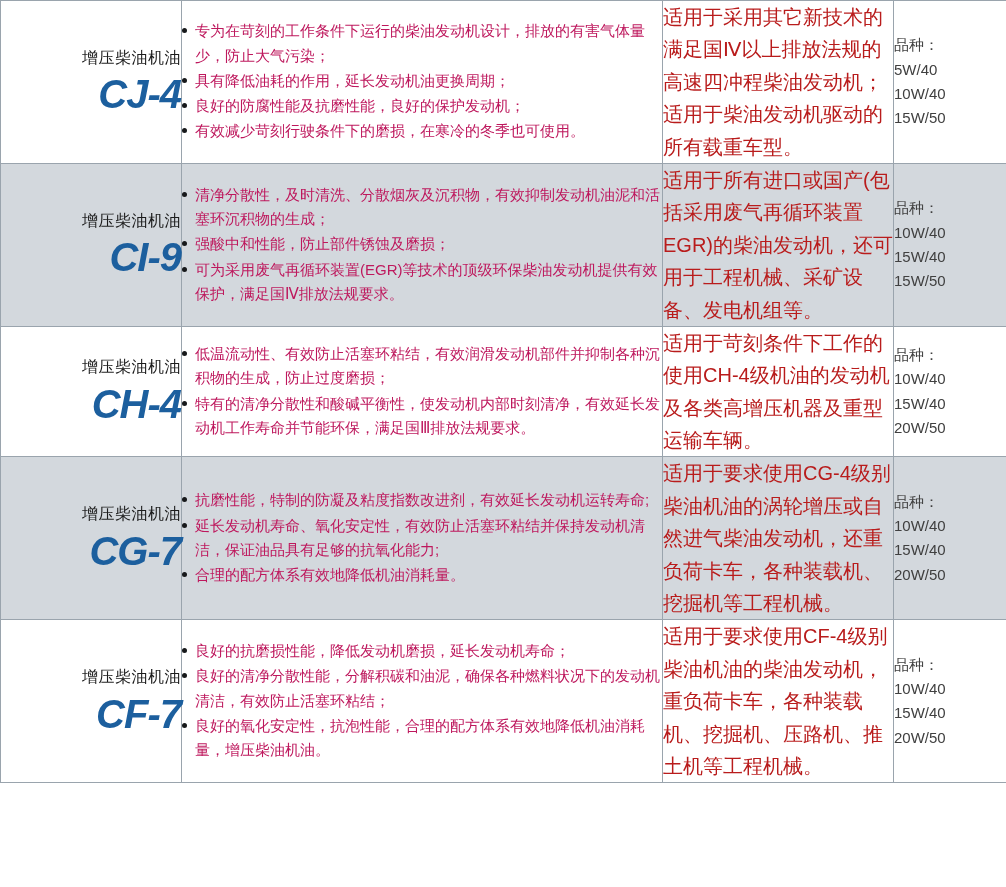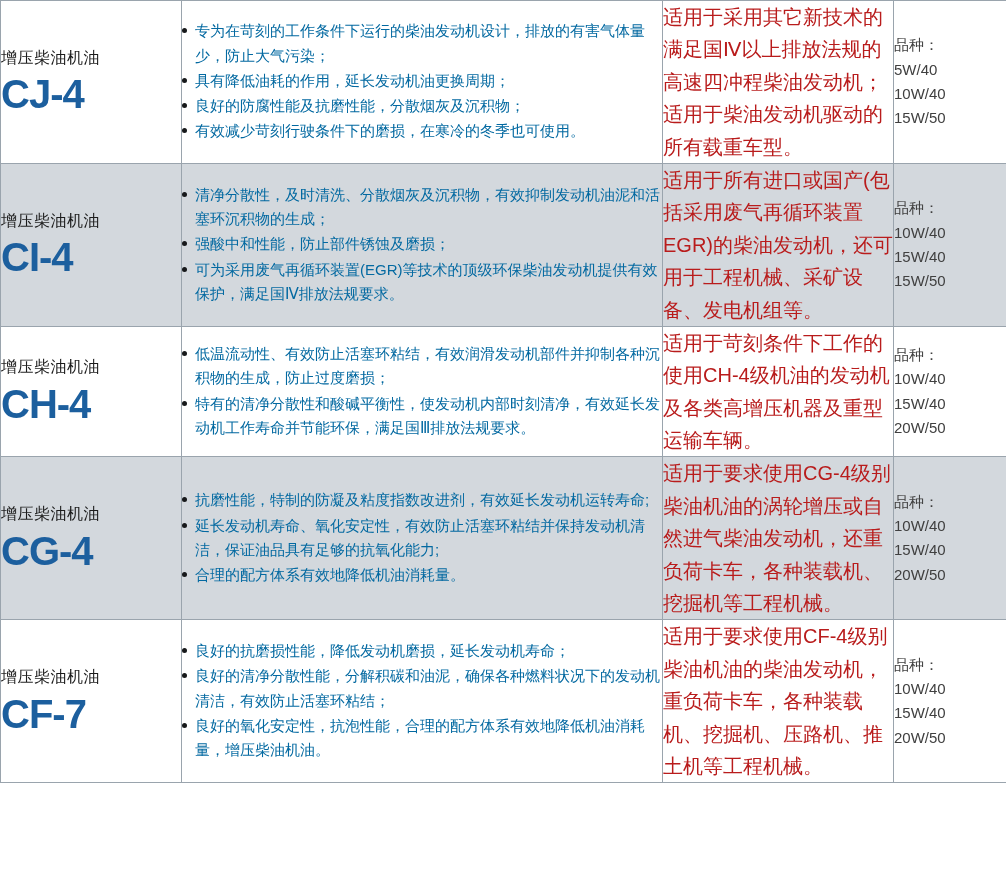--- a/index.html
+++ b/index.html
@@ -32,52 +32,53 @@
   tr.row-odd td { background: #ffffff; }
   tr.row-even td { background: #d3d8dd; }
 
   
   col.c-grade  { width: 181px; }
   col.c-feat   { width: 481px; }
   col.c-app    { width: 231px; }
   col.c-visc   { width: 113px; }
 
   .grade-cell {
-    text-align: left;
+    text-align: right;
     padding: 6px 4px;
   }
   .grade-sub {
     font-size: 16px;
     color: #1c1c1c;
     letter-spacing: 0.5px;
     line-height: 1.4;
   }
   .grade-code {
     font-size: 40px;
     font-weight: bold;
     color: #1c5f9e;
     line-height: 1.15;
     margin-top: 2px;
     letter-spacing: -1px;
+    font-style: italic;
   }
 
   .feature-cell {
     padding: 14px 16px 14px 18px;
   }
   ul.feature-list {
     list-style: none;
     margin: 0;
     padding: 0;
   }
   ul.feature-list li {
     position: relative;
     padding-left: 13px;
     font-size: 15px;
     line-height: 1.62;
-    color: #0369a1;
+    color: #be185d;
     margin-bottom: 1px;
   }
   ul.feature-list li::before {
     content: "";
     position: absolute;
     left: 0;
     top: 9px;
     width: 5px;
     height: 5px;
     background: #16181a;
@@ -115,37 +116,37 @@
 
       <tr class="row-odd">
         <td class="grade-cell">
           <div class="grade-sub">增压柴油机油</div>
           <div class="grade-code">CJ-4</div>
         </td>
         <td class="feature-cell">
           <ul class="feature-list">
             <li>专为在苛刻的工作条件下运行的柴油发动机设计，排放的有害气体量少，防止大气污染；</li>
             <li>具有降低油耗的作用，延长发动机油更换周期；</li>
-            <li>良好的防腐性能及抗磨性能，分散烟灰及沉积物；</li>
+            <li>良好的防腐性能及抗磨性能，良好的保护发动机；</li>
             <li>有效减少苛刻行驶条件下的磨损，在寒冷的冬季也可使用。</li>
           </ul>
         </td>
         <td class="app-cell">适用于采用其它新技术的满足国Ⅳ以上排放法规的高速四冲程柴油发动机；适用于柴油发动机驱动的所有载重车型。</td>
         <td class="visc-cell">
           <div class="visc-title">品种：</div>
           <div class="visc-item">5W/40</div>
           <div class="visc-item">10W/40</div>
           <div class="visc-item">15W/50</div>
         </td>
       </tr>
 
       <tr class="row-even">
         <td class="grade-cell">
           <div class="grade-sub">增压柴油机油</div>
-          <div class="grade-code">CI-4</div>
+          <div class="grade-code">CI-9</div>
         </td>
         <td class="feature-cell">
           <ul class="feature-list">
             <li>清净分散性，及时清洗、分散烟灰及沉积物，有效抑制发动机油泥和活塞环沉积物的生成；</li>
             <li>强酸中和性能，防止部件锈蚀及磨损；</li>
             <li>可为采用废气再循环装置(EGR)等技术的顶级环保柴油发动机提供有效保护，满足国Ⅳ排放法规要求。</li>
           </ul>
         </td>
         <td class="app-cell">适用于所有进口或国产(包括采用废气再循环装置EGR)的柴油发动机，还可用于工程机械、采矿设备、发电机组等。</td>
         <td class="visc-cell">
@@ -172,21 +173,21 @@
           <div class="visc-title">品种：</div>
           <div class="visc-item">10W/40</div>
           <div class="visc-item">15W/40</div>
           <div class="visc-item">20W/50</div>
         </td>
       </tr>
 
       <tr class="row-even">
         <td class="grade-cell">
           <div class="grade-sub">增压柴油机油</div>
-          <div class="grade-code">CG-4</div>
+          <div class="grade-code">CG-7</div>
         </td>
         <td class="feature-cell">
           <ul class="feature-list">
             <li>抗磨性能，特制的防凝及粘度指数改进剂，有效延长发动机运转寿命;</li>
             <li>延长发动机寿命、氧化安定性，有效防止活塞环粘结并保持发动机清洁，保证油品具有足够的抗氧化能力;</li>
             <li>合理的配方体系有效地降低机油消耗量。</li>
           </ul>
         </td>
         <td class="app-cell">适用于要求使用CG-4级别柴油机油的涡轮增压或自然进气柴油发动机，还重负荷卡车，各种装载机、挖掘机等工程机械。</td>
         <td class="visc-cell">

